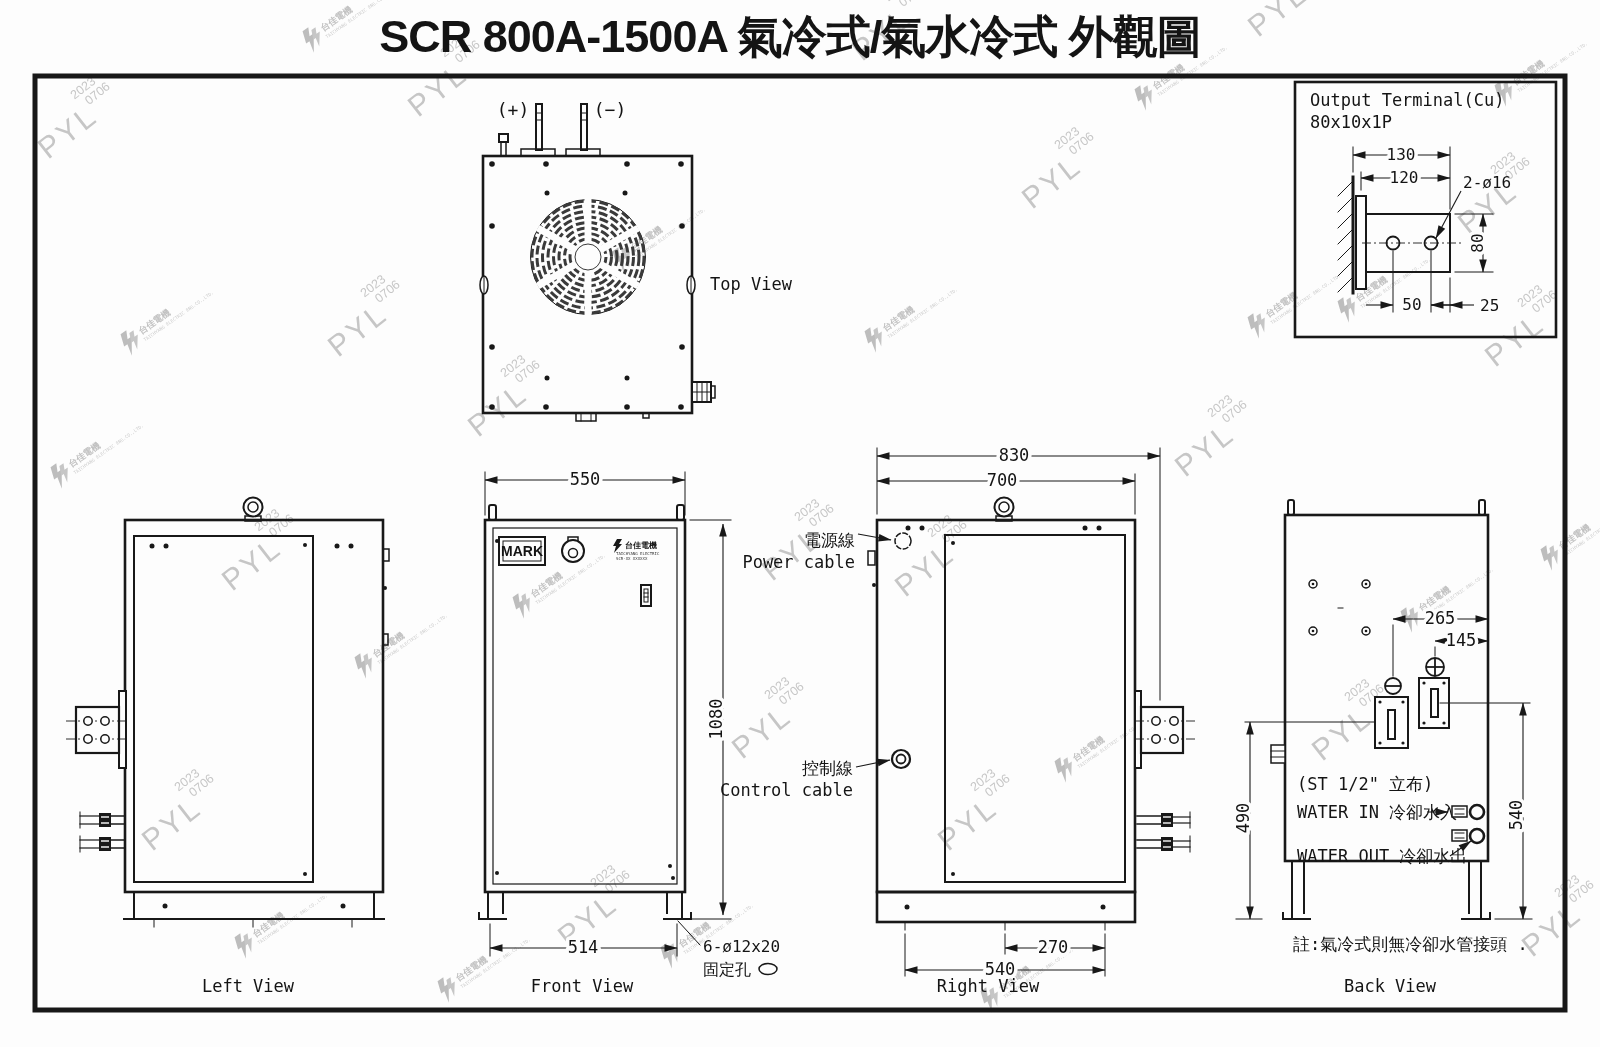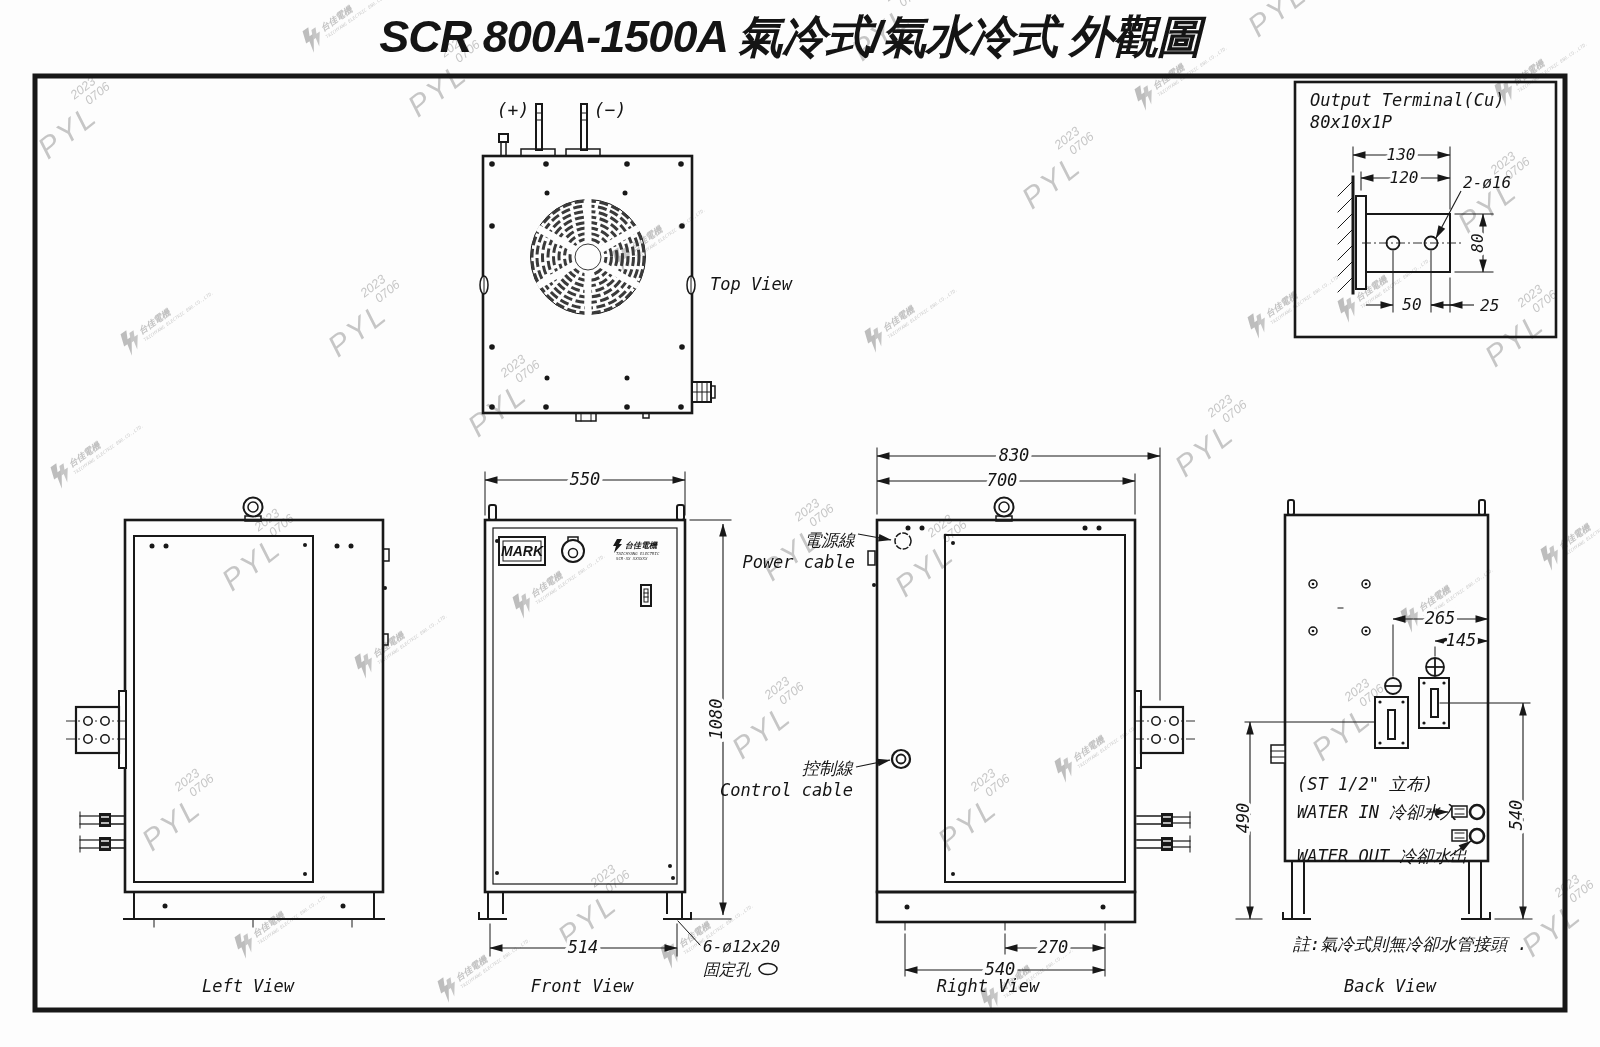--- a/index.html
+++ b/index.html
@@ -1,16 +1,16 @@
 <!DOCTYPE html>
 <html><head>
 <meta charset="utf-8">
 <style>
   html,body{margin:0;padding:0;background:#ffffff;}
-  .page{position:relative;width:1600px;height:1047px;background:#fdfdfd;overflow:hidden;font-style:italic;}
+  .page{position:relative;width:1600px;height:1047px;background:#fdfdfd;overflow:hidden;}
   svg{display:block;}
   .ln{stroke:#181818;fill:none;stroke-linecap:square;}
   .w5{stroke-width:5;}
   .w25{stroke-width:2.6;}
   .w22{stroke-width:2.2;}
   .w2{stroke-width:2;}
   .w18{stroke-width:1.8;}
   .w15{stroke-width:1.5;}
   .w12{stroke-width:1.2;}
   .w1{stroke-width:1;}

